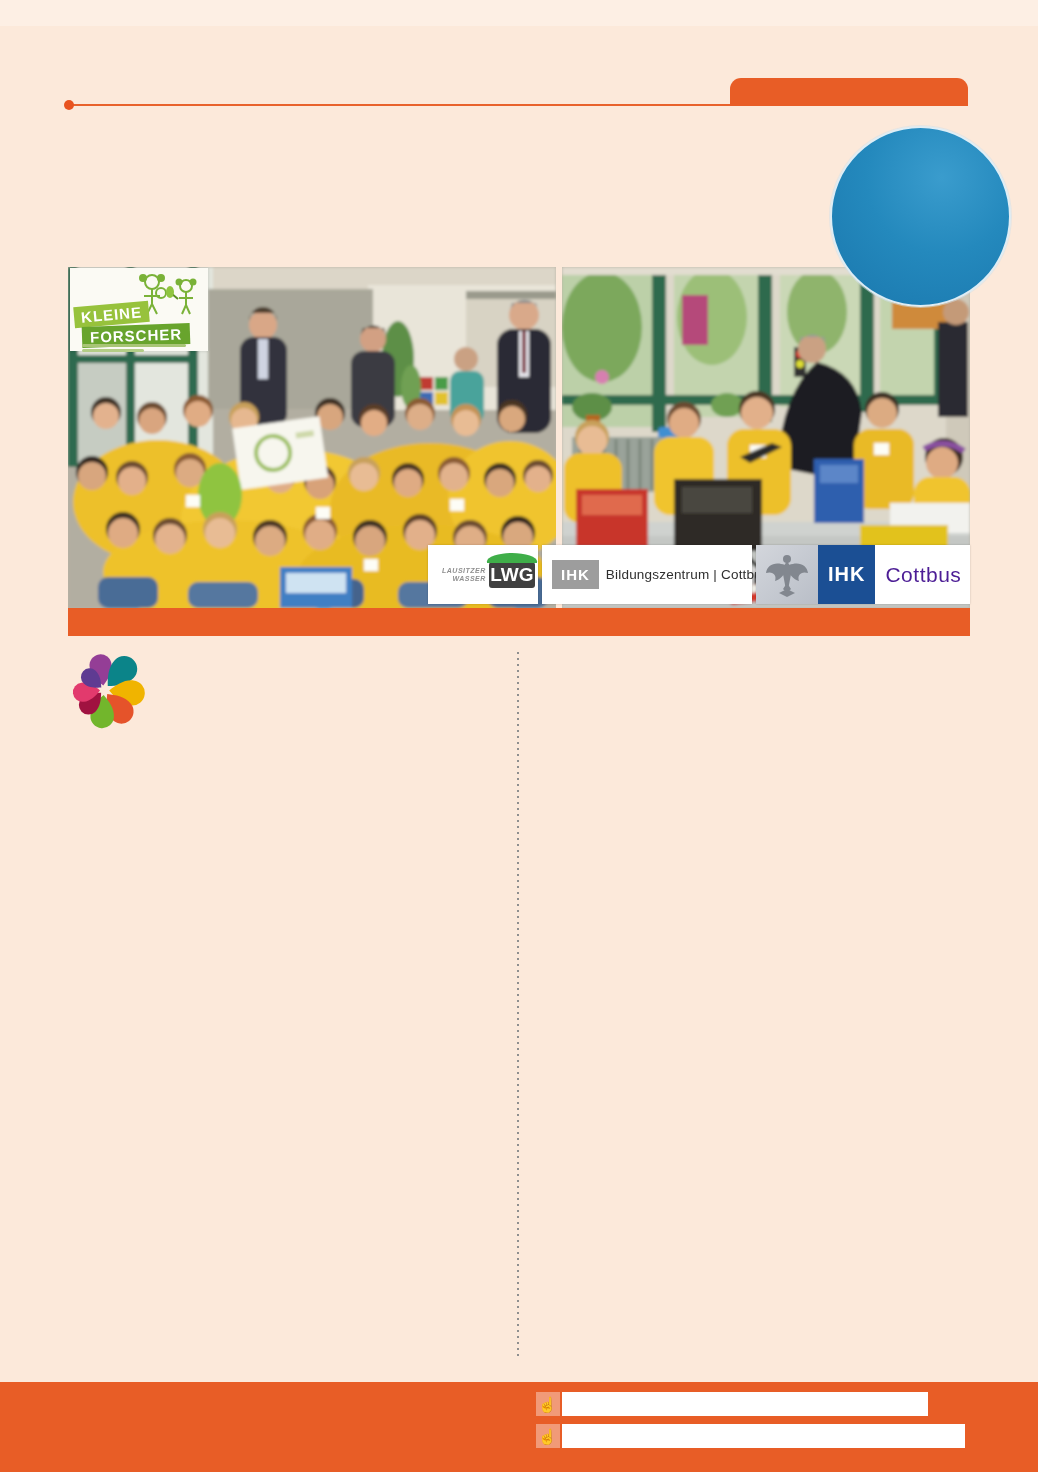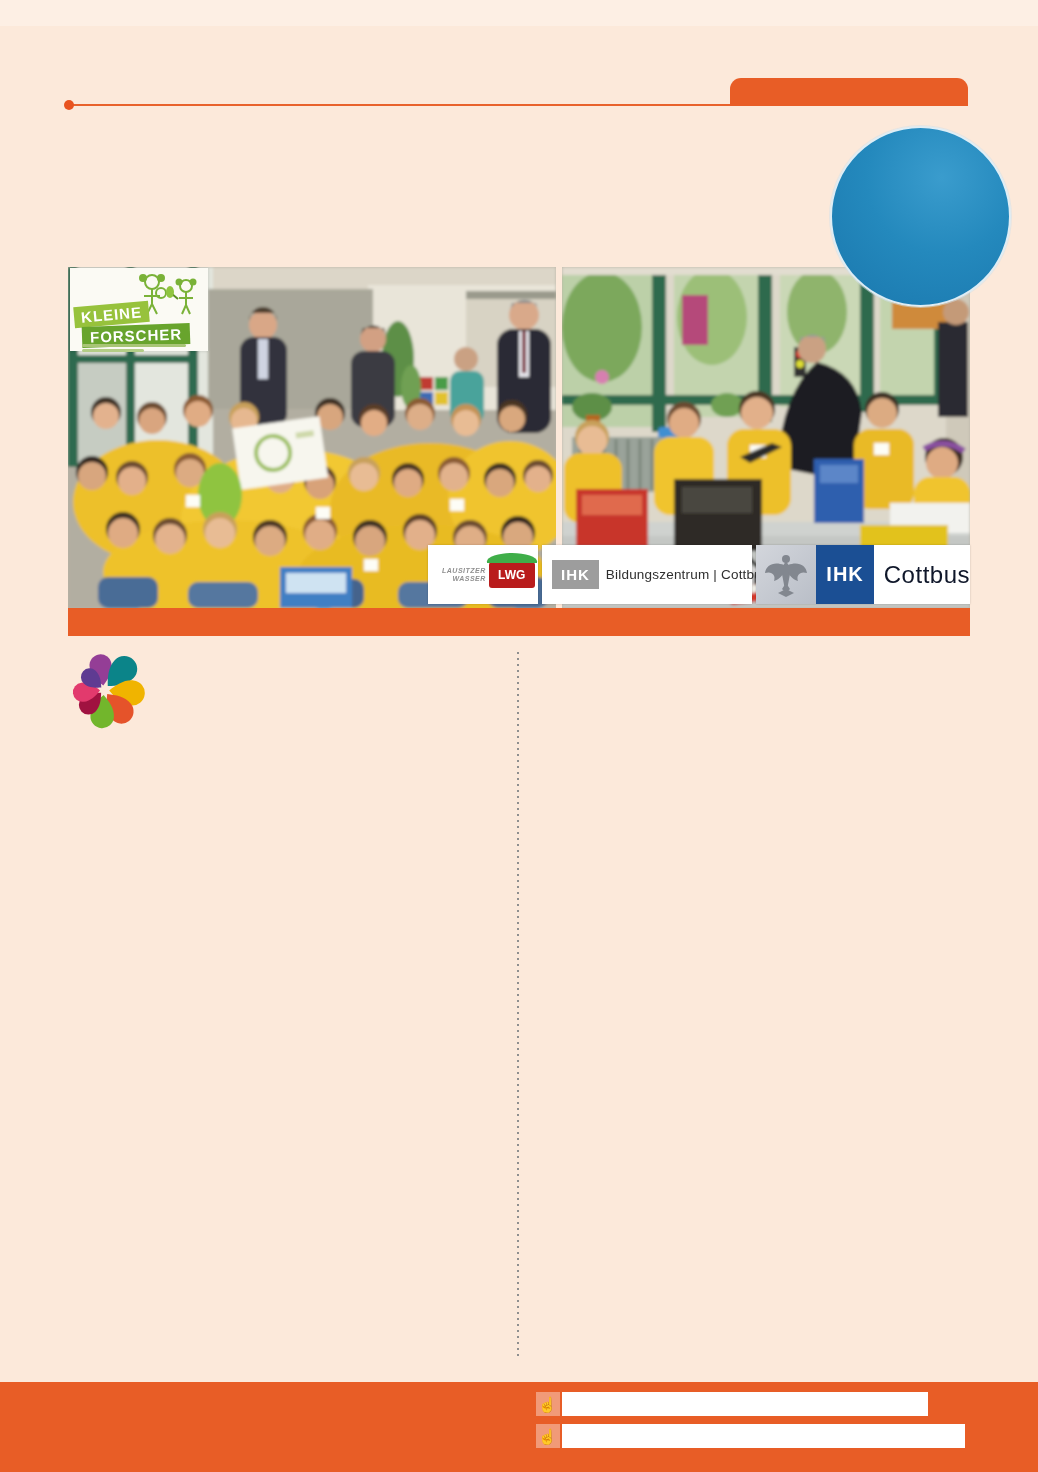--- a/index.html
+++ b/index.html
@@ -39,35 +39,35 @@
   .kf-line2{position:absolute;left:12px;top:57px;padding:2px 8px;background:#68a42d;color:#fff;
             font-weight:bold;font-size:15px;letter-spacing:1px;transform:rotate(-2deg);}
   .kf-kids{position:absolute;right:2px;top:2px;}
 
   
   .logo-box{position:absolute;top:545px;height:59px;background:#fff;z-index:5;display:flex;align-items:center;
             box-shadow:0 0 2px rgba(0,0,0,0.2);}
   .lwg{left:428px;width:110px;}
   .lwg .names{font-size:7px;font-weight:bold;font-style:italic;color:#8f8f8f;line-height:8px;
               text-align:right;margin-left:14px;margin-right:3px;letter-spacing:0.5px;}
-  .lwg .badge{position:relative;width:46px;height:26px;background:#b91c1c;border-radius:3px;
-              display:flex;align-items:center;justify-content:center;color:#fff;font-weight:bold;font-size:12px;}
+  .lwg .badge{position:relative;width:46px;height:26px;background:#404040;border-radius:3px;
+              display:flex;align-items:center;justify-content:center;color:#fff;font-weight:bold;font-size:19px;}
   .lwg .wave{position:absolute;left:-2px;top:-9px;width:50px;height:10px;background:#3fae49;
              border-radius:60% 60% 0 0/100% 100% 0 0;}
   .ihkbz{left:542px;width:210px;}
   .ihkbz .swoosh{margin-left:6px;}
   .ihkbz .abbr{background:#9d9d9d;color:#fff;font-weight:bold;font-size:15px;letter-spacing:1px;
                padding:6px 9px;margin-left:4px;}
   .ihkbz .label{font-size:13.5px;color:#2f2f2f;margin-left:7px;white-space:nowrap;letter-spacing:0.2px;}
   .ihkcb{left:756px;width:214px;}
   .ihkcb .eagle-panel{width:62px;height:100%;background:linear-gradient(135deg,#d3d6dc,#b9bec7);
                       display:flex;align-items:center;justify-content:center;}
   .ihkcb .abbr{height:100%;background:#1b4f94;color:#fff;font-weight:bold;font-size:20px;
                display:flex;align-items:center;padding:0 10px;letter-spacing:1px;}
-  .ihkcb .label{font-size:24px;color:#0f172a;margin-left:10px;letter-spacing:0.5px;}
+  .ihkcb .label{font-size:21px;color:#4c1d95;margin-left:10px;letter-spacing:0.5px;}
 
   
   .flower{position:absolute;left:62px;top:644px;width:84px;height:88px;z-index:2;}
 
   
   .dotted-divider{
     position:absolute;left:517px;top:652px;width:2px;height:705px;
     background-image:repeating-linear-gradient(to bottom,#8f8f8f 0 2px,transparent 2px 6px);
   }
 

